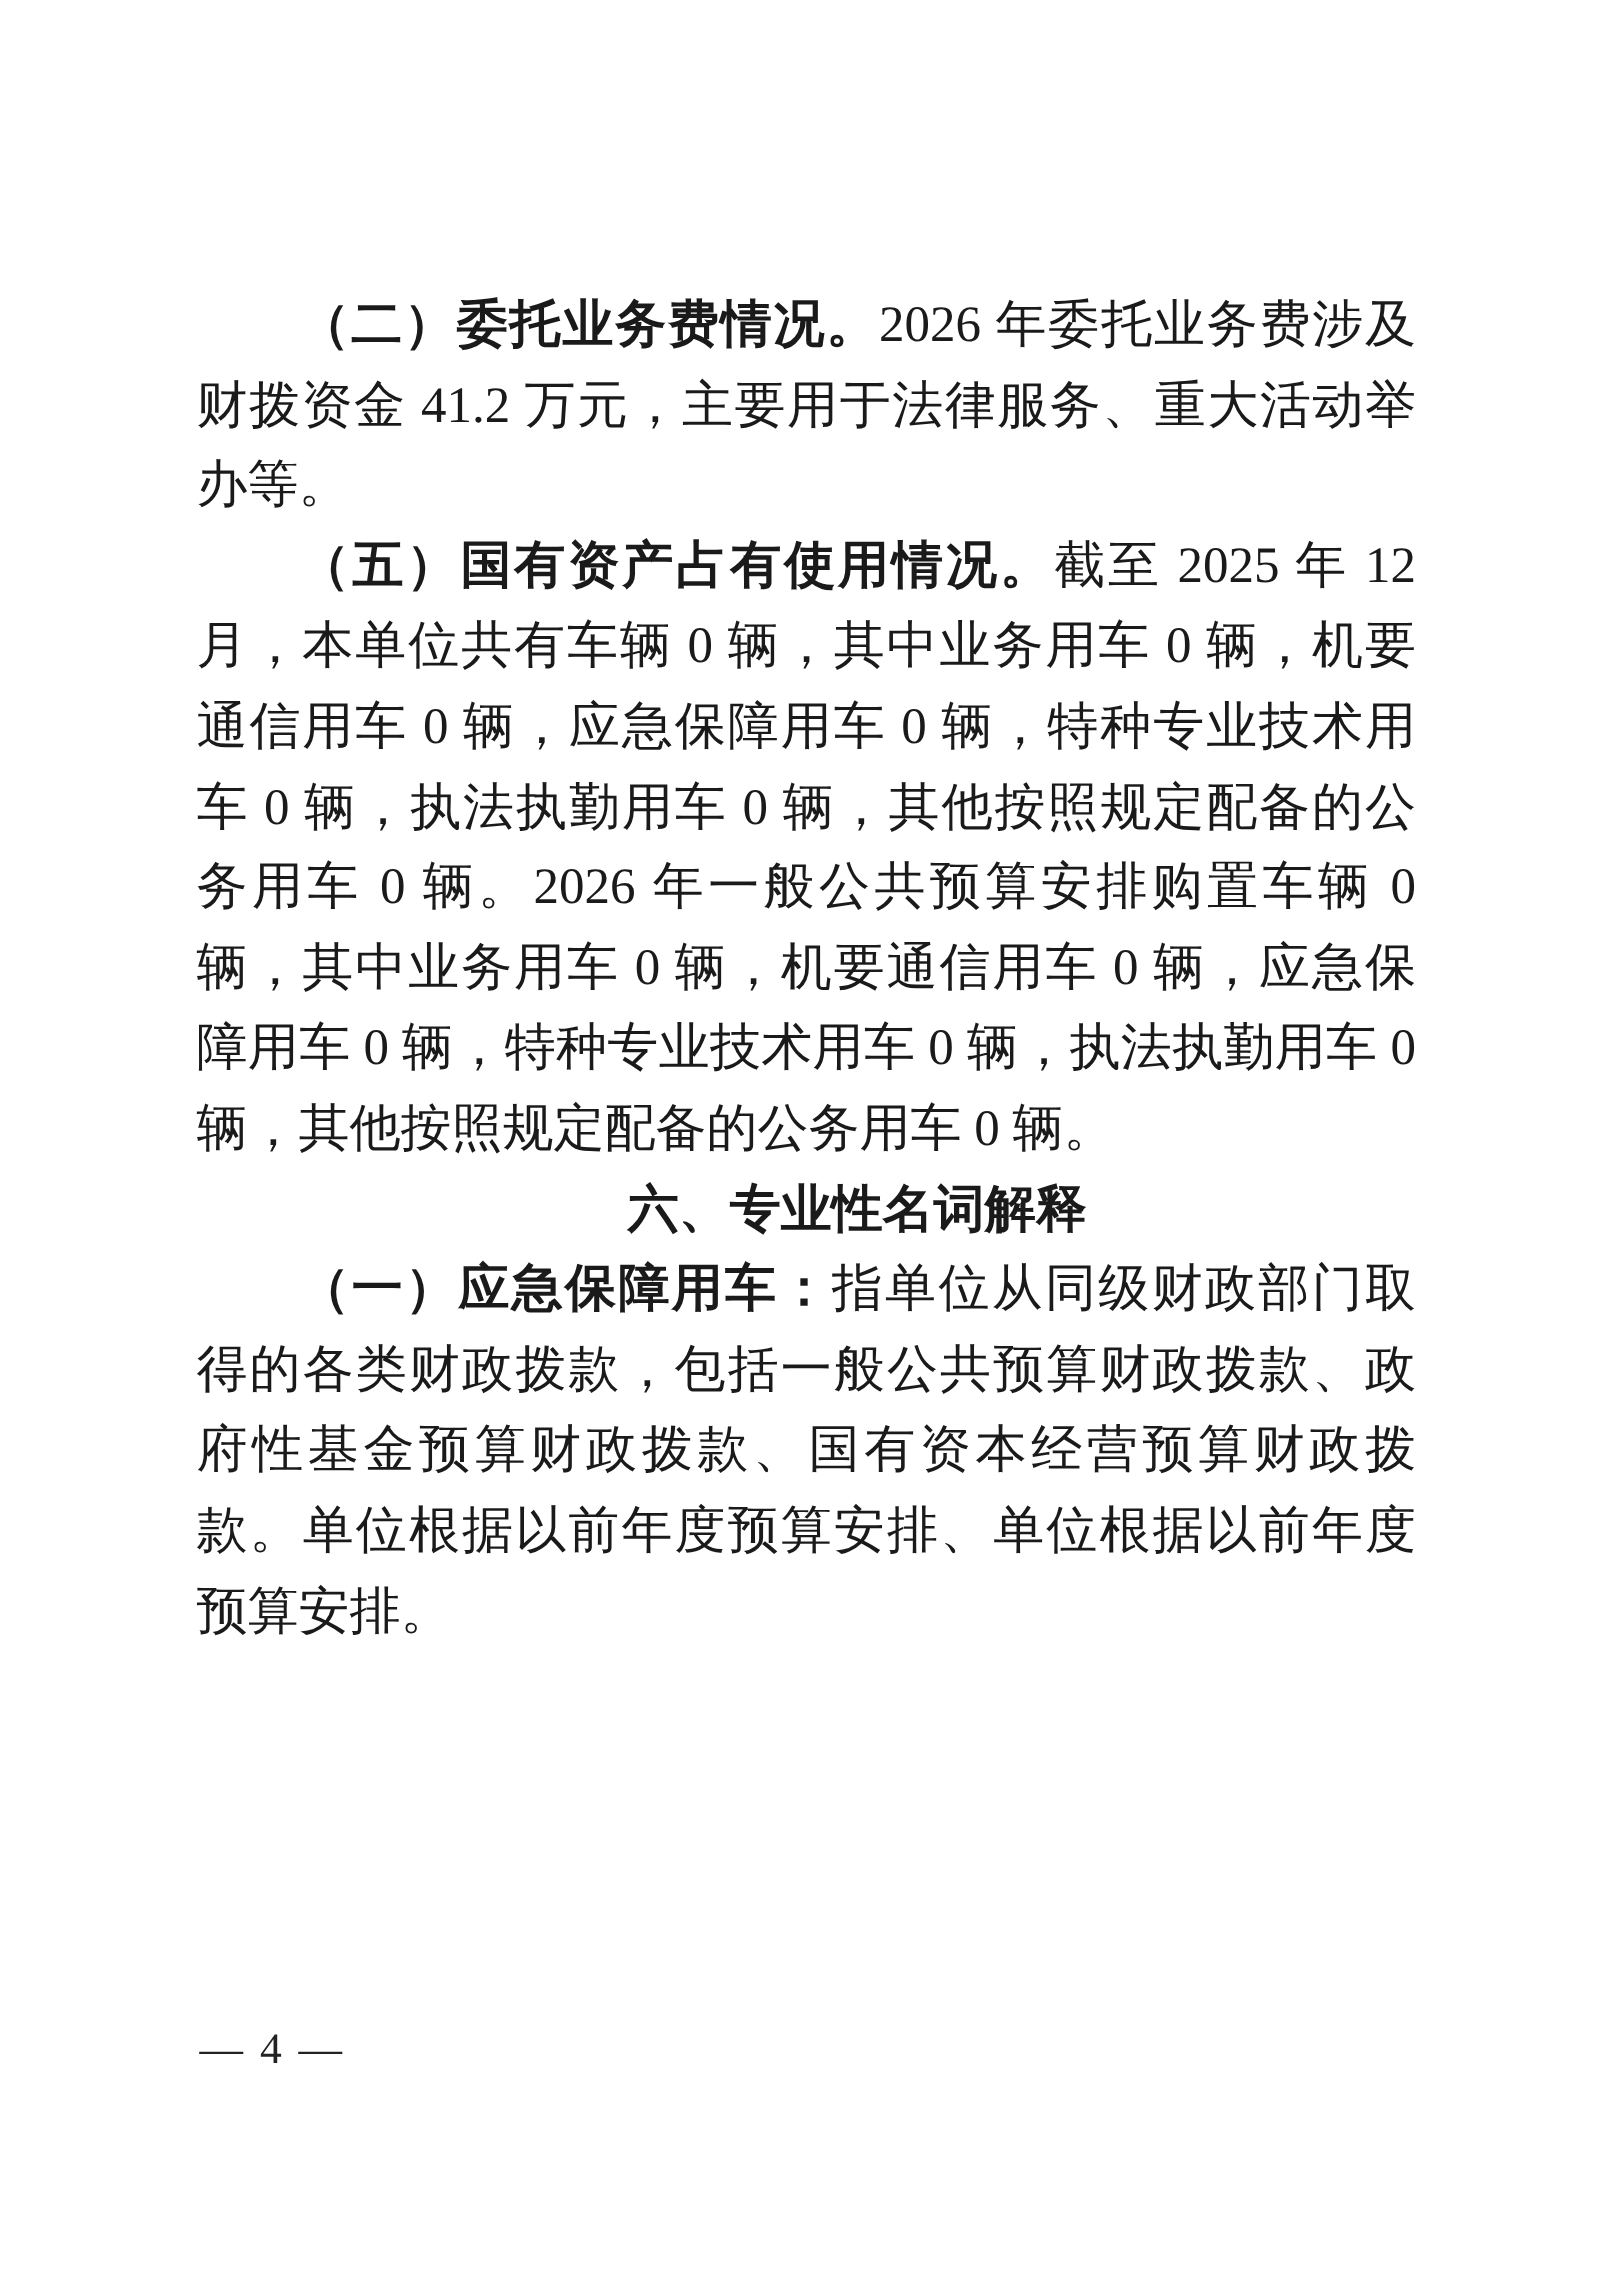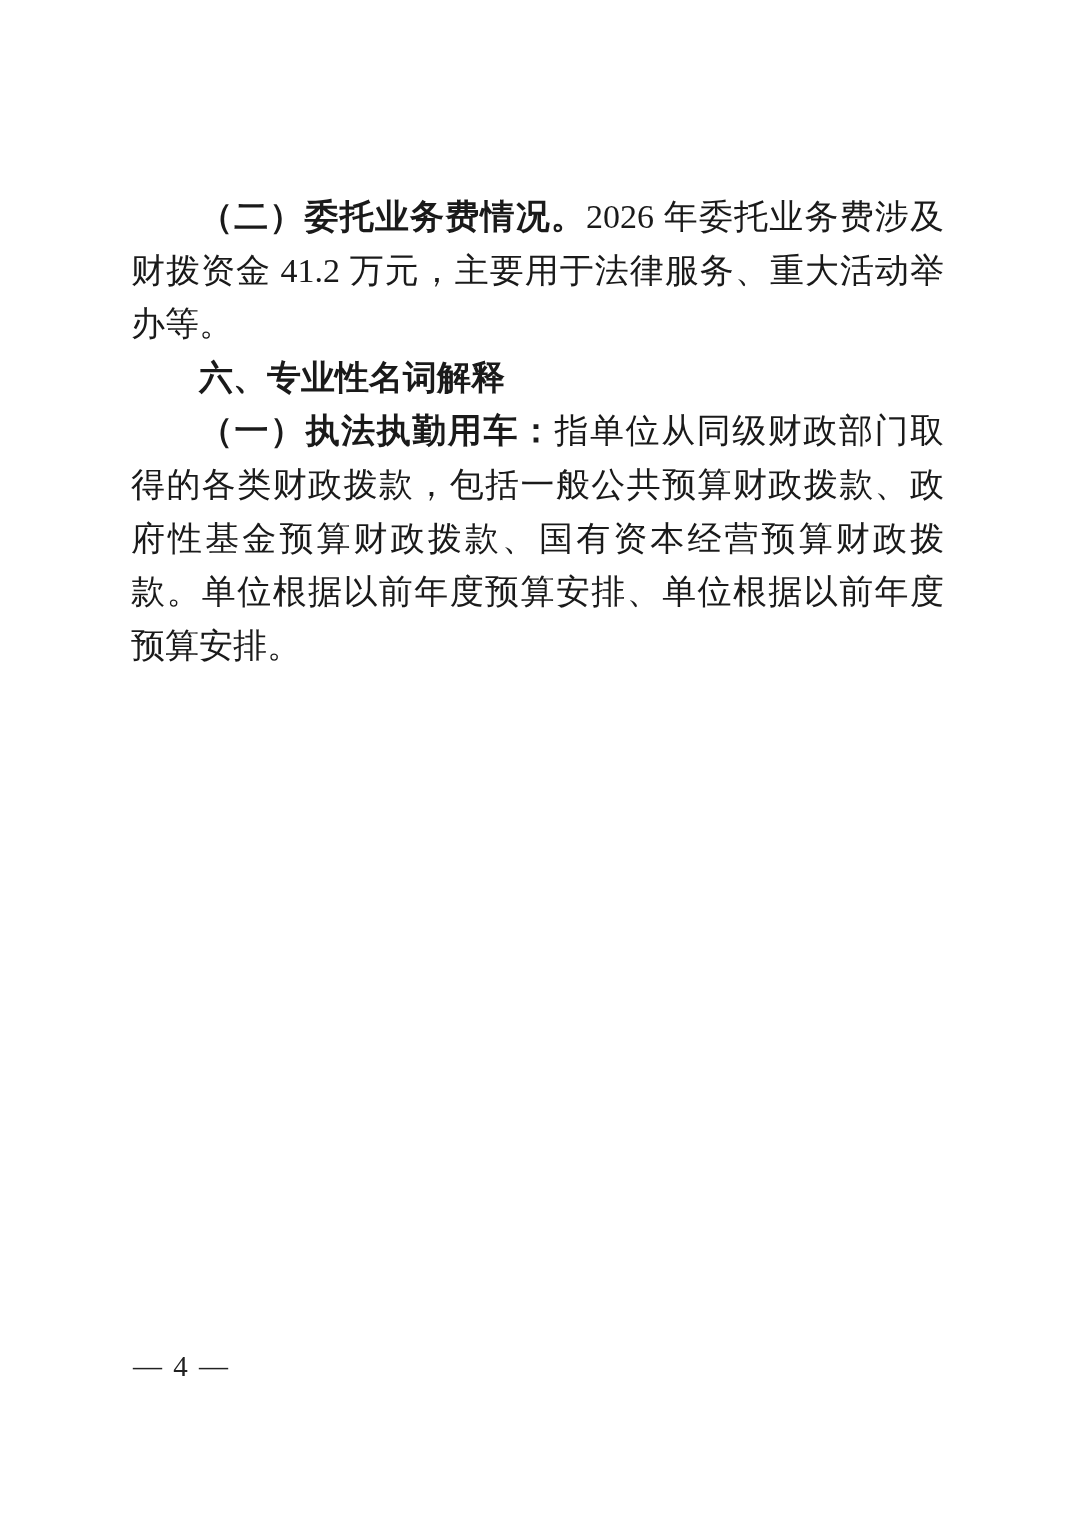--- a/index.html
+++ b/index.html
@@ -34,21 +34,21 @@
     font-weight: bold;
   }
   .section-heading {
     margin: 0;
     padding: 0;
     text-indent: 2em;
     font-size: 34px;
     line-height: 53.6px;
     font-weight: bold;
     font-family: Liberation Sans, sans-serif;
-    text-align: left;
+    text-align: center;
   }
   .footer {
     position: absolute;
     left: 133px;
     top: 1348px;
     font-size: 29px;
     line-height: 36px;
     color: #222222;
     letter-spacing: 2px;
   }
@@ -56,23 +56,24 @@
 </head>
 <body>
 
 <div class="page">
   <div class="content">
 
     <p class="para"><span class="lead">（二）委托业务费情况。</span><span class="body-text">2026 年委托业务费涉及财拨资金 41.2 万元，主要用于法律服务、重大活动举办等。</span></p>
 
 
 
+    <p class="para"><span class="lead">（五）国有资产占有使用情况。</span><span class="body-text">截至 2025 年 12 月，本单位共有车辆 0 辆，其中业务用车 0 辆，机要通信用车 0 辆，应急保障用车 0 辆，特种专业技术用车 0 辆，执法执勤用车 0 辆，其他按照规定配备的公务用车 0 辆。2026 年一般公共预算安排购置车辆 0 辆，其中业务用车 0 辆，机要通信用车 0 辆，应急保障用车 0 辆，特种专业技术用车 0 辆，执法执勤用车 0 辆，其他按照规定配备的公务用车 0 辆。</span></p>
 
     <h2 class="section-heading">六、专业性名词解释</h2>
 
-    <p class="para"><span class="lead">（一）执法执勤用车：</span><span class="body-text">指单位从同级财政部门取得的各类财政拨款，包括一般公共预算财政拨款、政府性基金预算财政拨款、国有资本经营预算财政拨款。单位根据以前年度预算安排、单位根据以前年度预算安排。</span></p>
+    <p class="para"><span class="lead">（一）应急保障用车：</span><span class="body-text">指单位从同级财政部门取得的各类财政拨款，包括一般公共预算财政拨款、政府性基金预算财政拨款、国有资本经营预算财政拨款。单位根据以前年度预算安排、单位根据以前年度预算安排。</span></p>
 
   </div>
 
   <div class="footer">
     <span>— 4 —</span>
   </div>
 </div>
 
 </body></html>

